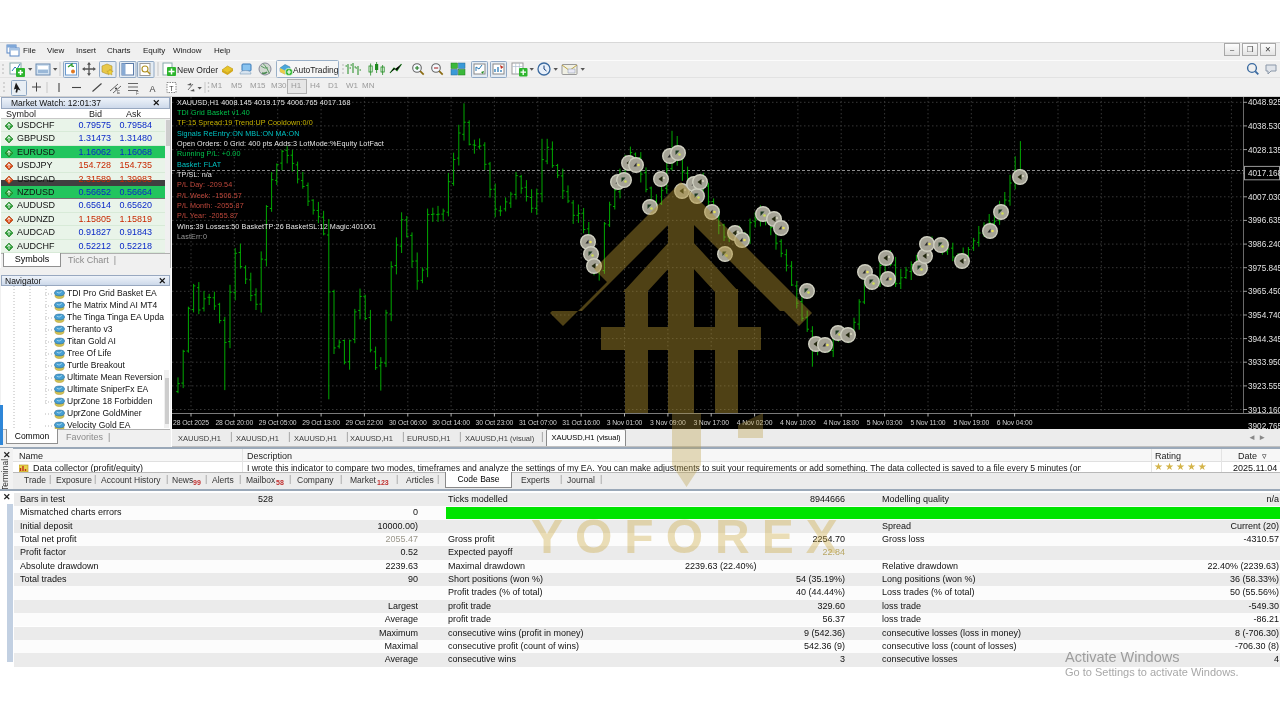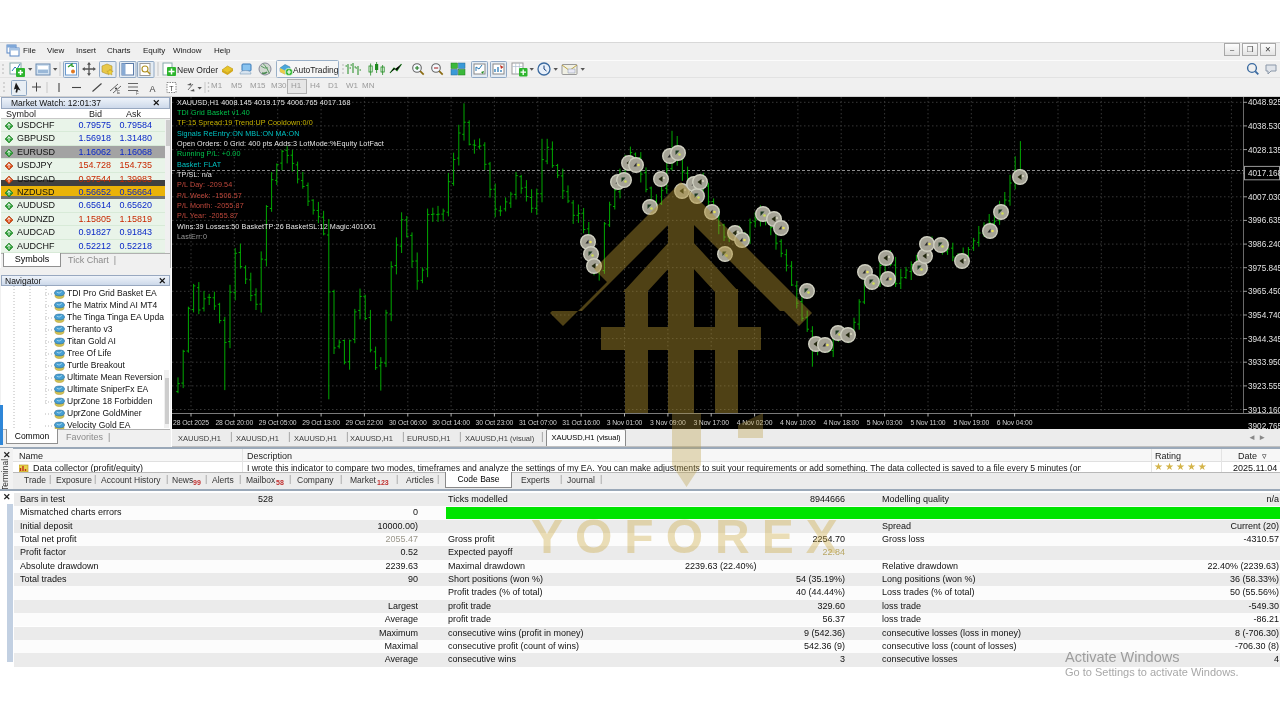--- a/index.html
+++ b/index.html
@@ -172,24 +172,24 @@
 <span style="position:absolute;left:16px;top:1px;color:#111">USDCHF</span>
 <span style="position:absolute;right:59px;top:1px;color:#0a28c8">0.79575</span>
 <span style="position:absolute;right:18px;top:1px;color:#0a28c8">0.79584</span>
   </div>
 <div class="abs" style="left:1px;top:132.4px;width:169px;height:13.4px;background:#e9f4e9;border-bottom:1px solid #d8ead8;font-size:9px">
 <svg style="position:absolute;left:4px;top:3px" width="8" height="8">
       <polygon points="4,0 8,4 4,8 0,4" fill="#2c9e38" stroke="#1a7a1a" stroke-width="0.6"></polygon>
       <path d="M4 1.8v4.4M2.2 3.6L4 1.8l1.8 1.8" stroke="#fff" stroke-width="0.9" fill="none"></path>
     </svg>
 <span style="position:absolute;left:16px;top:1px;color:#111">GBPUSD</span>
-<span style="position:absolute;right:59px;top:1px;color:#0a28c8">1.56918</span>
+<span style="position:absolute;right:59px;top:1px;color:#0a28c8">1.31473</span>
 <span style="position:absolute;right:18px;top:1px;color:#0a28c8">1.31480</span>
   </div>
-<div class="abs" style="left:1px;top:145.8px;width:169px;height:13.4px;background:#a3a3a3;border-bottom:1px solid #d8ead8;font-size:9px">
+<div class="abs" style="left:1px;top:145.8px;width:169px;height:13.4px;background:#22c55e;border-bottom:1px solid #d8ead8;font-size:9px">
 <svg style="position:absolute;left:4px;top:3px" width="8" height="8">
       <polygon points="4,0 8,4 4,8 0,4" fill="#2c9e38" stroke="#1a7a1a" stroke-width="0.6"></polygon>
       <path d="M4 1.8v4.4M2.2 3.6L4 1.8l1.8 1.8" stroke="#fff" stroke-width="0.9" fill="none"></path>
     </svg>
 <span style="position:absolute;left:16px;top:1px;color:#111">EURUSD</span>
 <span style="position:absolute;right:59px;top:1px;color:#0a28c8">1.16062</span>
 <span style="position:absolute;right:18px;top:1px;color:#0a28c8">1.16068</span>
   </div>
 <div class="abs" style="left:1px;top:159.20000000000002px;width:169px;height:13.4px;background:#e9f4e9;border-bottom:1px solid #d8ead8;font-size:9px">
 <svg style="position:absolute;left:4px;top:3px" width="8" height="8">
@@ -199,24 +199,24 @@
 <span style="position:absolute;left:16px;top:1px;color:#111">USDJPY</span>
 <span style="position:absolute;right:59px;top:1px;color:#c82800">154.728</span>
 <span style="position:absolute;right:18px;top:1px;color:#c82800">154.735</span>
   </div>
 <div class="abs" style="left:1px;top:172.60000000000002px;width:169px;height:13.4px;background:#e9f4e9;border-bottom:6px solid #404040;font-size:9px">
 <svg style="position:absolute;left:4px;top:3px" width="8" height="8">
       <polygon points="4,0 8,4 4,8 0,4" fill="#da4a16" stroke="#a03000" stroke-width="0.6"></polygon>
       <path d="M4 1.8v4.4M2.2 3.6L4 1.8l1.8 1.8" stroke="#fff" stroke-width="0.9" fill="none"></path>
     </svg>
 <span style="position:absolute;left:16px;top:1px;color:#111">USDCAD</span>
-<span style="position:absolute;right:59px;top:1px;color:#c82800">0.97544</span>
+<span style="position:absolute;right:59px;top:1px;color:#c82800">2.31589</span>
 <span style="position:absolute;right:18px;top:1px;color:#c82800">1.39983</span>
   </div>
-<div class="abs" style="left:1px;top:186.00000000000003px;width:169px;height:13.4px;background:#eab308;border-bottom:3px solid #737373;font-size:9px">
+<div class="abs" style="left:1px;top:186.00000000000003px;width:169px;height:13.4px;background:#22c55e;border-bottom:1px solid #737373;font-size:9px">
 <svg style="position:absolute;left:4px;top:3px" width="8" height="8">
       <polygon points="4,0 8,4 4,8 0,4" fill="#2c9e38" stroke="#1a7a1a" stroke-width="0.6"></polygon>
       <path d="M4 1.8v4.4M2.2 3.6L4 1.8l1.8 1.8" stroke="#fff" stroke-width="0.9" fill="none"></path>
     </svg>
 <span style="position:absolute;left:16px;top:1px;color:#111">NZDUSD</span>
 <span style="position:absolute;right:59px;top:1px;color:#0a28c8">0.56652</span>
 <span style="position:absolute;right:18px;top:1px;color:#0a28c8">0.56664</span>
   </div>
 <div class="abs" style="left:1px;top:199.40000000000003px;width:169px;height:13.4px;background:#e9f4e9;border-bottom:1px solid #d8ead8;font-size:9px">
 <svg style="position:absolute;left:4px;top:3px" width="8" height="8">

